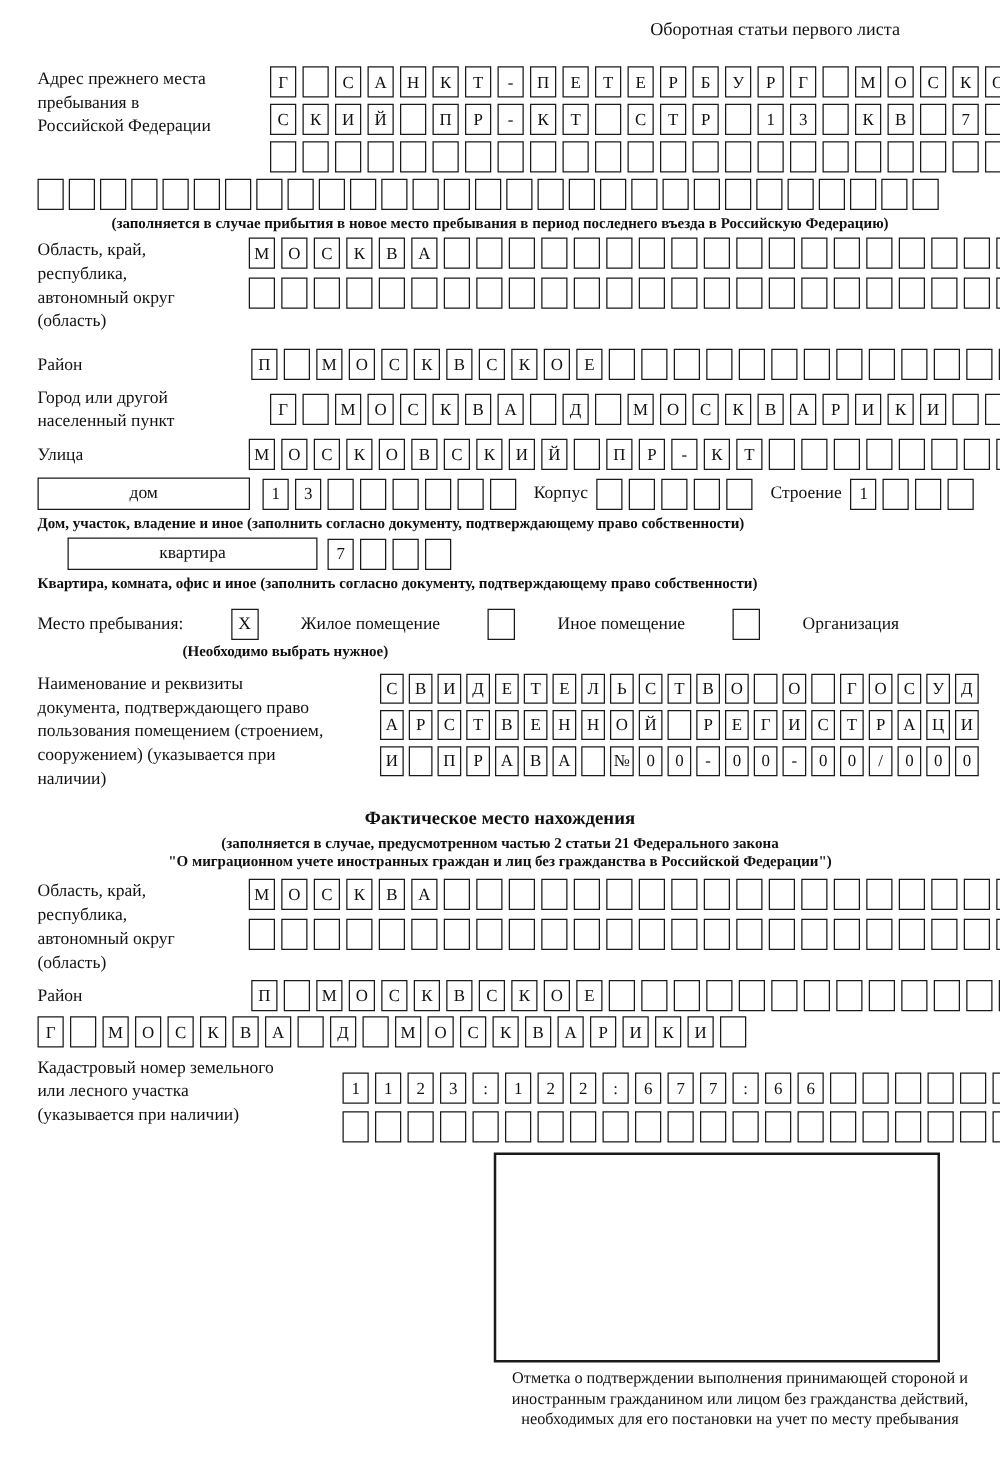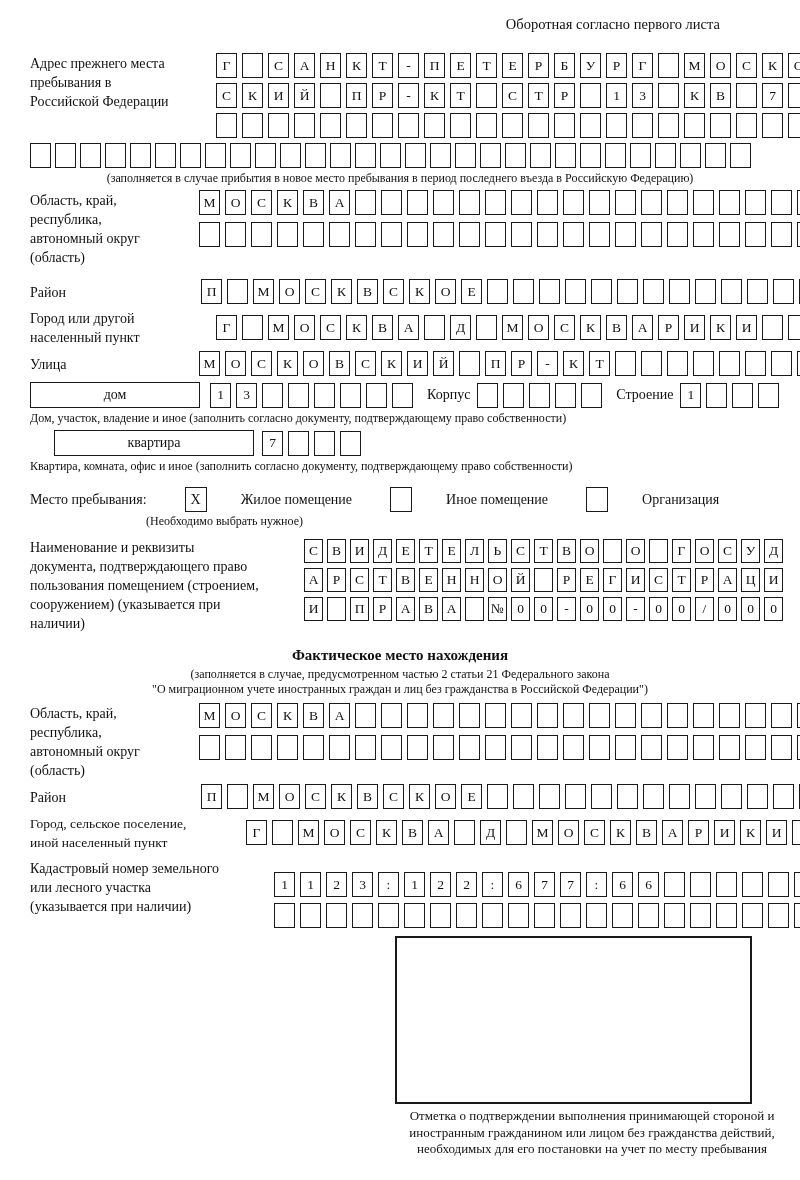--- a/index.html
+++ b/index.html
@@ -26,21 +26,21 @@
   .cellrow { display:flex; gap:5px; }
   .cell {
     flex:none; width:21px; height:25px; border:1.6px solid #1a1a1a;
     display:flex; align-items:center; justify-content:center;
     font-size:13.5px; background:#fff;
   }
   .cellrow.tight { gap:4px; }
   .cellrow.tight .cell { width:19px; height:24px; }
   .cellrow.overflow { gap:4px; margin-top:5px; }
 
-  .caption { font-size:12px; line-height:15px; margin-top:3px; }
+  .caption { font-size:12px; line-height:15px; margin-top:3px;font-weight:bold; }
   .caption.center { text-align:center; }
 
   .sec-title { text-align:center; font-weight:bold; font-size:15px; margin-top:7px; }
 
   .inline-row { display:flex; align-items:center; }
   .named-box {
     flex:none; height:26px; border:1.6px solid #1a1a1a;
     display:flex; align-items:center; justify-content:center; font-size:14px;
   }
   .box170 { width:170px; margin-right:10px; }
@@ -69,21 +69,21 @@
   .stamp-caption {
     width:420px; margin-left:352px; margin-top:4px;
     text-align:center; font-size:13px; line-height:16.5px;
   }
 </style>
 </head>
 <body>
 
 <div class="page">
 
-  <div class="note">Оборотная согласно первого листа</div>
+  <div class="note">Оборотная статьи первого листа</div>
 
   <div class="field mt20">
     <div class="flabel w142">Адрес прежнего места пребывания в Российской Федерации</div>
     <div class="rows">
       <div class="cellrow">
           <span class="cell">Г</span>
           <span class="cell"></span>
           <span class="cell">С</span>
           <span class="cell">А</span>
           <span class="cell">Н</span>
@@ -556,21 +556,20 @@
         <span class="cell"></span>
         <span class="cell"></span>
         <span class="cell"></span>
         <span class="cell"></span>
         <span class="cell"></span>
         <span class="cell"></span>
       </div>
   </div>
 
   <div class="field vcenter mt4">
-    <div class="flabel w172">Город, сельское поселение, иной населенный пункт</div>
     <div class="cellrow">
         <span class="cell">Г</span>
         <span class="cell"></span>
         <span class="cell">М</span>
         <span class="cell">О</span>
         <span class="cell">С</span>
         <span class="cell">К</span>
         <span class="cell">В</span>
         <span class="cell">А</span>
         <span class="cell"></span>

